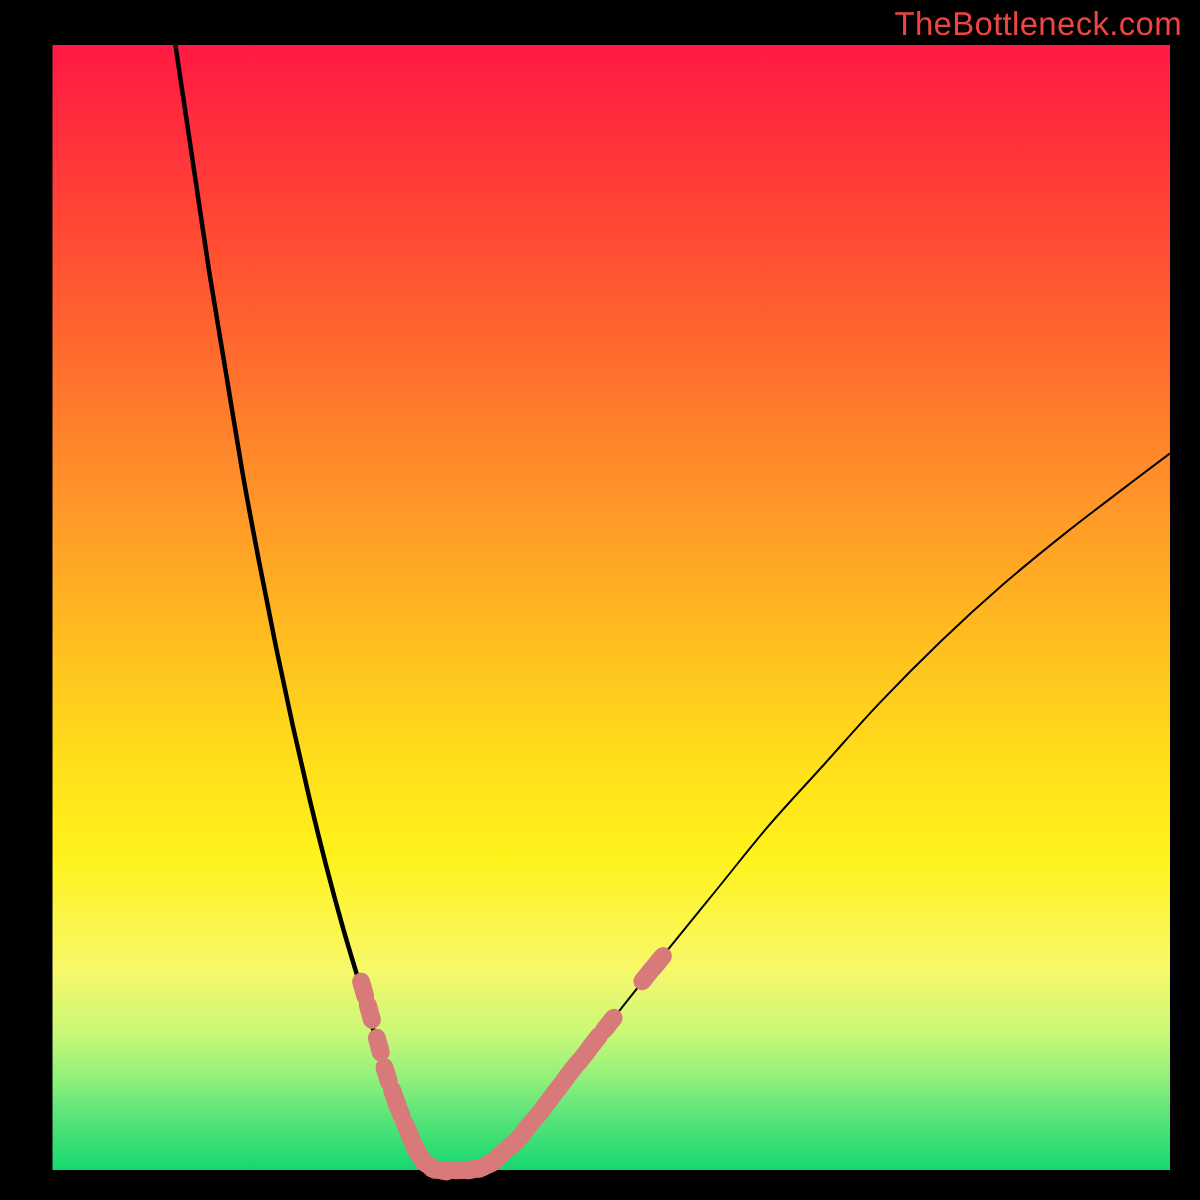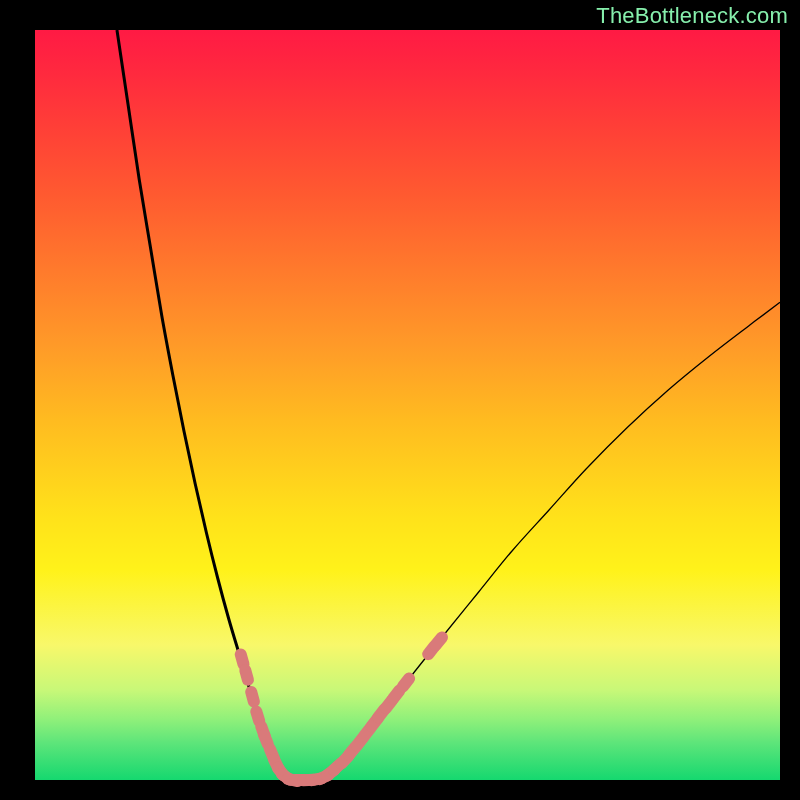--- a/index.html
+++ b/index.html
@@ -33,21 +33,21 @@
       #c8f878 88%,
       #8ef07a 92%,
       #5ee57a 95%,
       #15d86f 100%
     );
   }
   #watermark {
     position: absolute;
     top: 3px;
     right: 12px;
-    color: #86efac;
+    color: #ef4444;
     font-size: 22px;
     font-weight: 500;
     letter-spacing: 0.2px;
     user-select: none;
     text-align: right;
   }
   svg {
     position: absolute;
     left: 0;
     top: 0;

